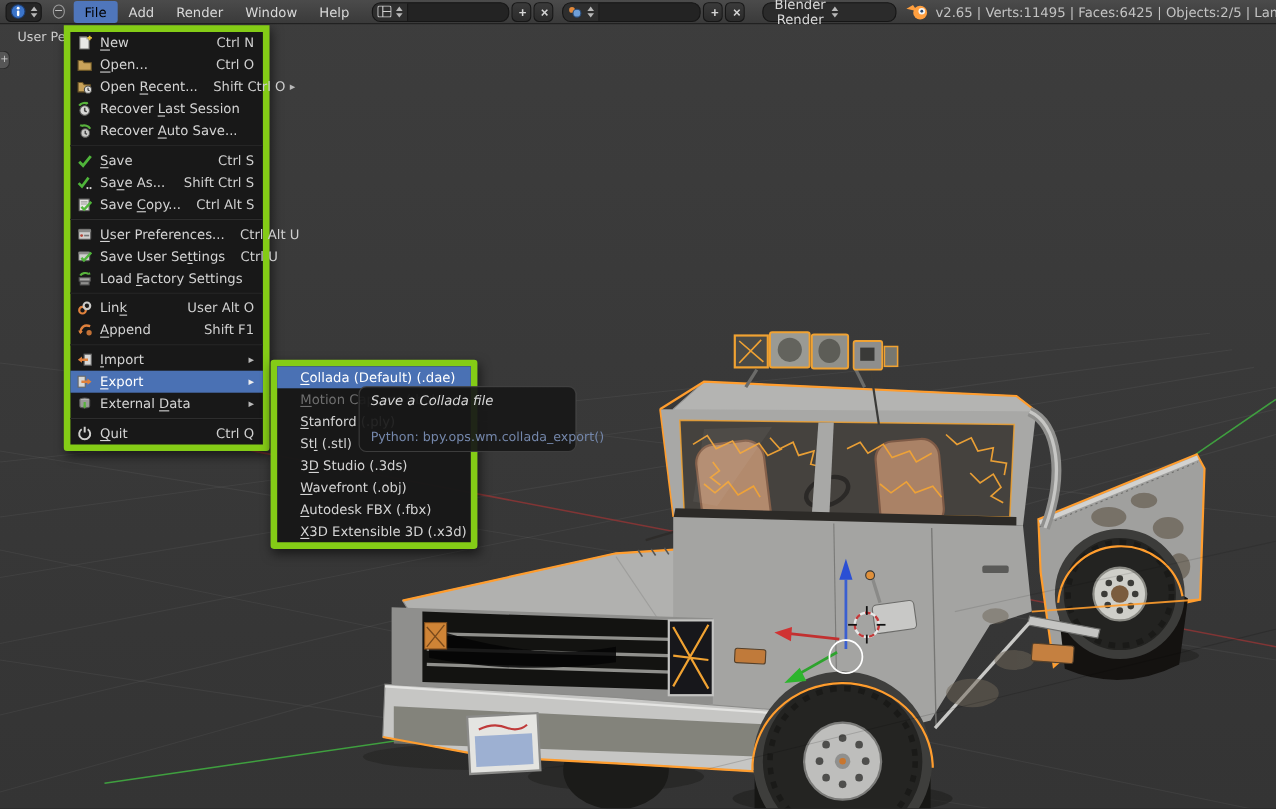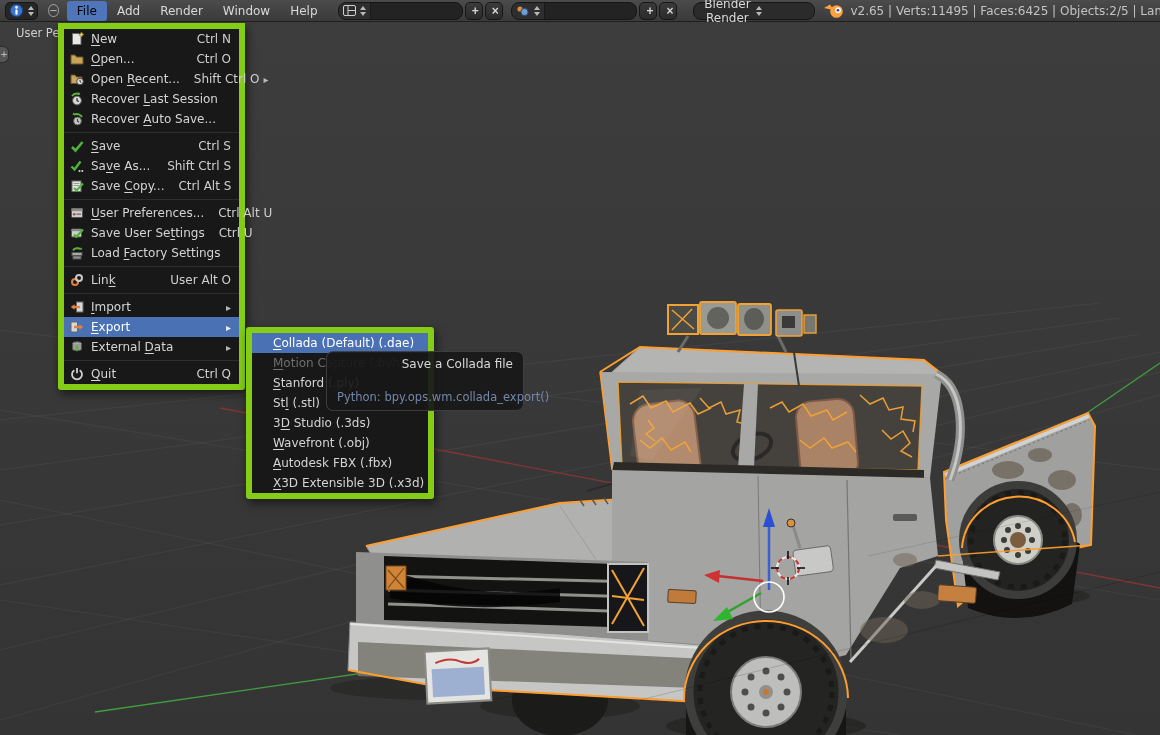--- a/index.html
+++ b/index.html
@@ -63,21 +63,21 @@
   .mi.hl{background:#4a71b4;color:#fff;}
   .mi.hl .sc,.mi.hl .ar{color:#eee;}
   .mi.disabled{color:#6f6f6f;}
   .msep{height:1px;background:#050505;border-bottom:1px solid #2d2d2d;margin:3px 0;}
   .export-menu .mi{padding-left:21px;}
 
   
   .tooltip{position:absolute;left:326px;top:351px;width:198px;z-index:30;
            background:rgba(24,24,24,0.93);border:1px solid rgba(170,170,170,0.25);
            border-radius:7px;padding:5px 10px 6px 10px;}
-  .tooltip .tt-title{color:#d8d8d8;text-align:right;}
+  .tooltip .tt-title{color:#d8d8d8;text-align:left;font-style:italic;}
   .tooltip .tt-python{color:#7487ab;margin-top:19px;white-space:nowrap;font-size:11.5px;}
 </style>
 </head>
 <body>
 
 <div class="viewport">
   <svg class="vp-svg" width="1160" height="735" viewBox="0 0 1160 735">
 
     <g stroke="#ffffff" stroke-opacity="0.05" stroke-width="1">
       <line x1="0" y1="420" x2="1100" y2="303"></line>
@@ -522,20 +522,31 @@
     <span class="ic">
         <svg width="14" height="14" viewBox="0 0 14 14">
           <circle cx="5" cy="9" r="3" fill="none" stroke="#e0813c" stroke-width="2"></circle>
           <circle cx="9" cy="5" r="3" fill="none" stroke="#c9c9c7" stroke-width="2"></circle>
         </svg>
       </span>
     <span class="lbl">Lin<u>k</u></span>
     <span class="sc">User Alt O</span>
   </div>
 
+  <div class="mi">
+    <span class="ic">
+        <svg width="14" height="14" viewBox="0 0 14 14">
+          <path d="M12,3.5 q-8,-2.5 -9,6" stroke="#e0813c" stroke-width="2.2" fill="none"></path>
+          <path d="M1,7.5 l2,3.4 2.4,-2.7 z" fill="#e0813c"></path>
+          <circle cx="11" cy="9.5" r="2.4" fill="#e0813c" opacity="0.85"></circle>
+        </svg>
+      </span>
+    <span class="lbl"><u>A</u>ppend</span>
+    <span class="sc">Shift F1</span>
+  </div>
 
   <div class="msep"></div>
 
   <div class="mi">
     <span class="ic">
         <svg width="14" height="14" viewBox="0 0 14 14">
           <rect x="6.5" y="2" width="6.5" height="10" fill="#d8d8d6" stroke="#666"></rect>
           <path d="M10,7 H3.5" stroke="#e0813c" stroke-width="2.4"></path>
           <path d="M4.5,4.2 L0.8,7 4.5,9.8 z" fill="#e0813c"></path>
         </svg>

